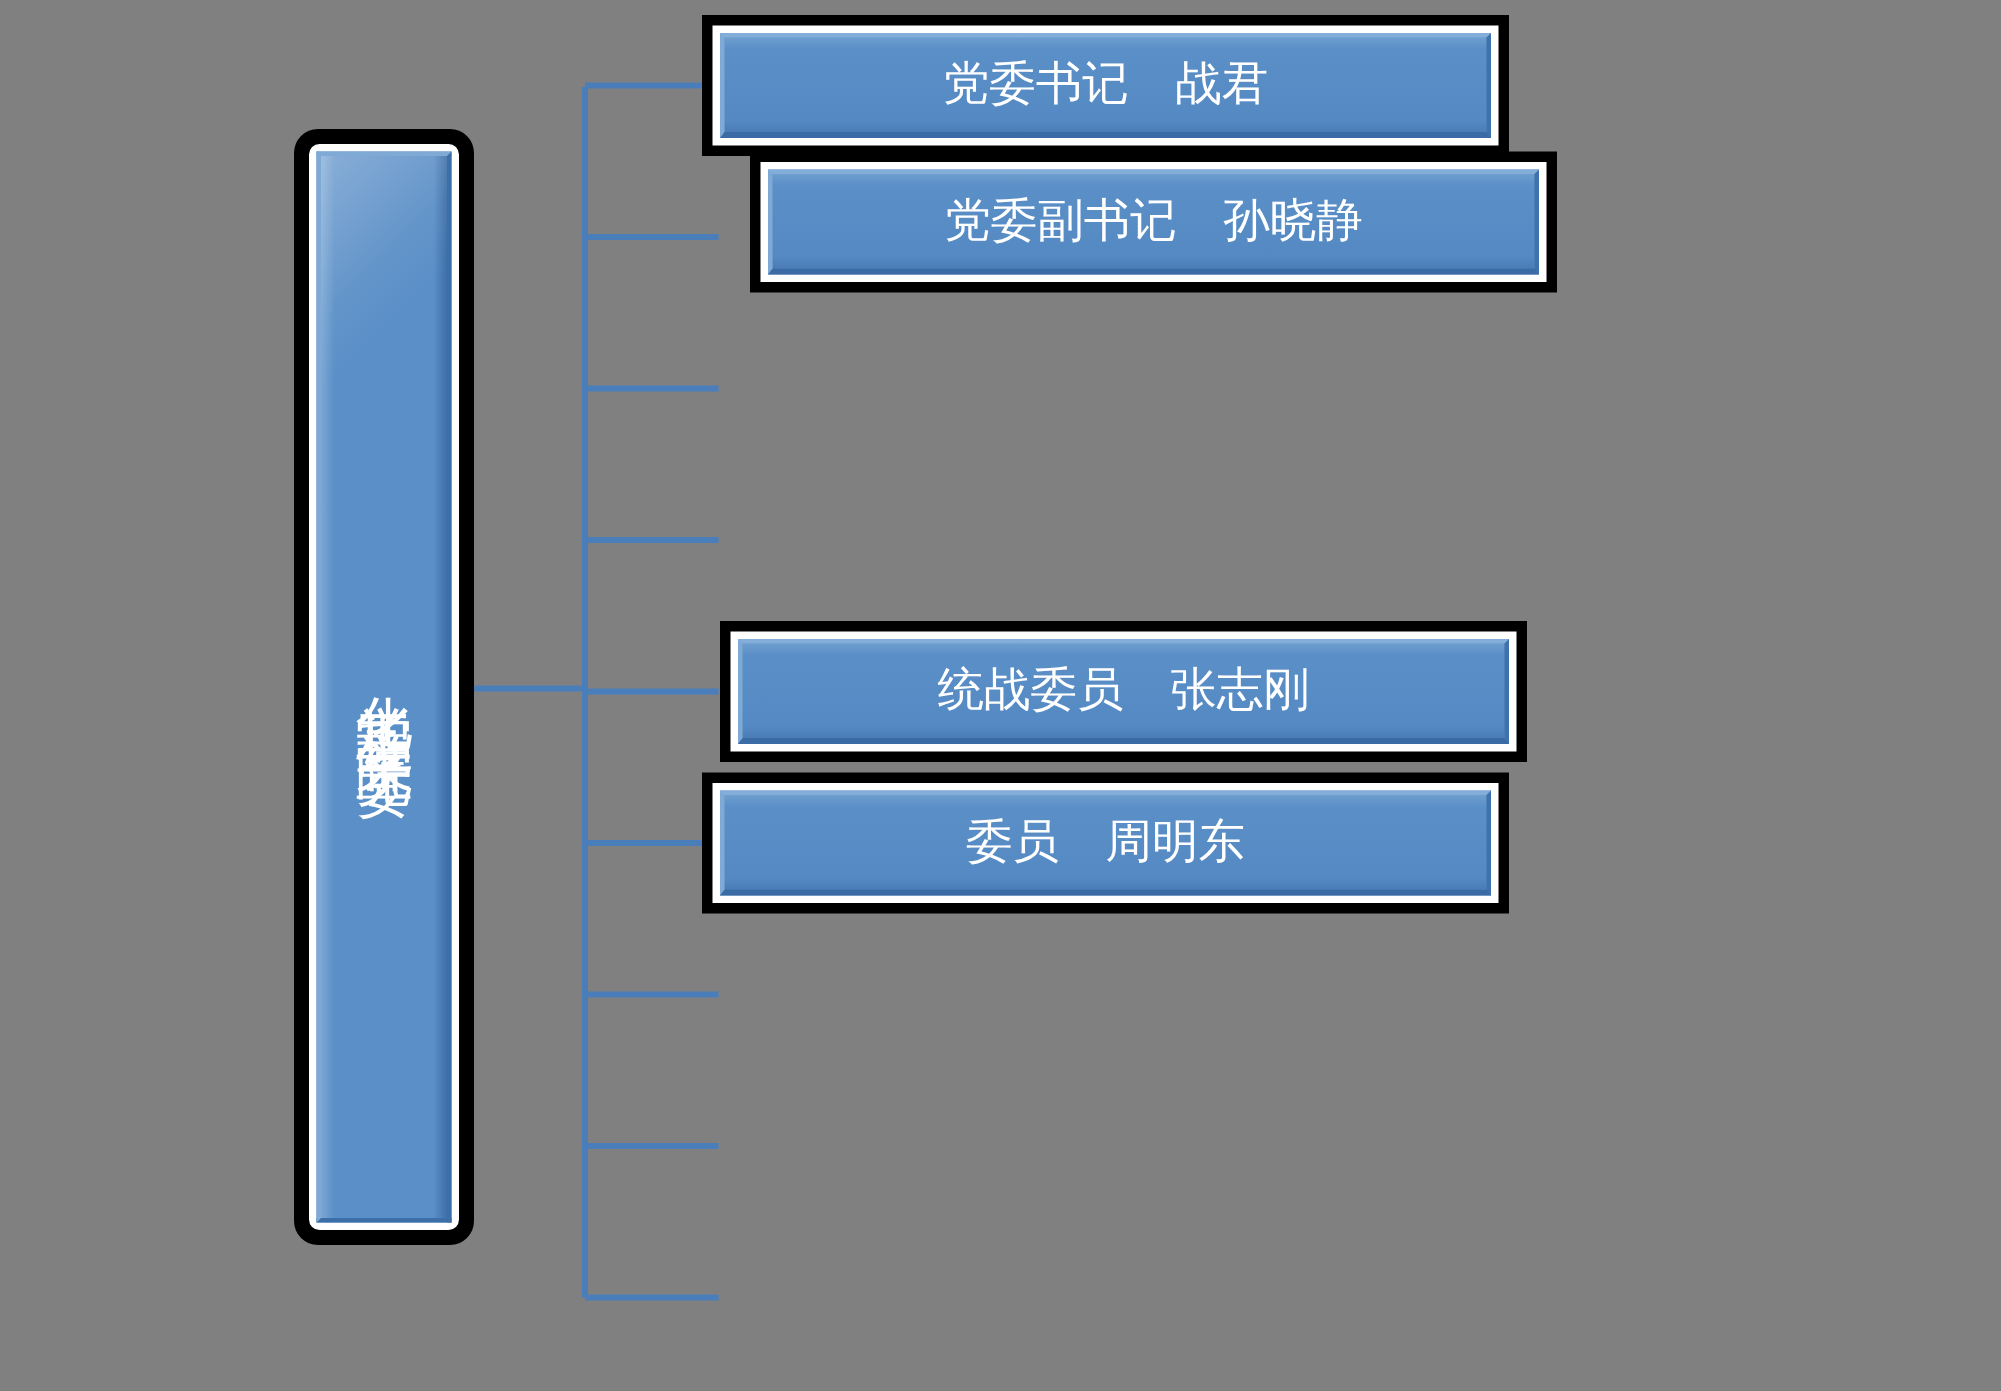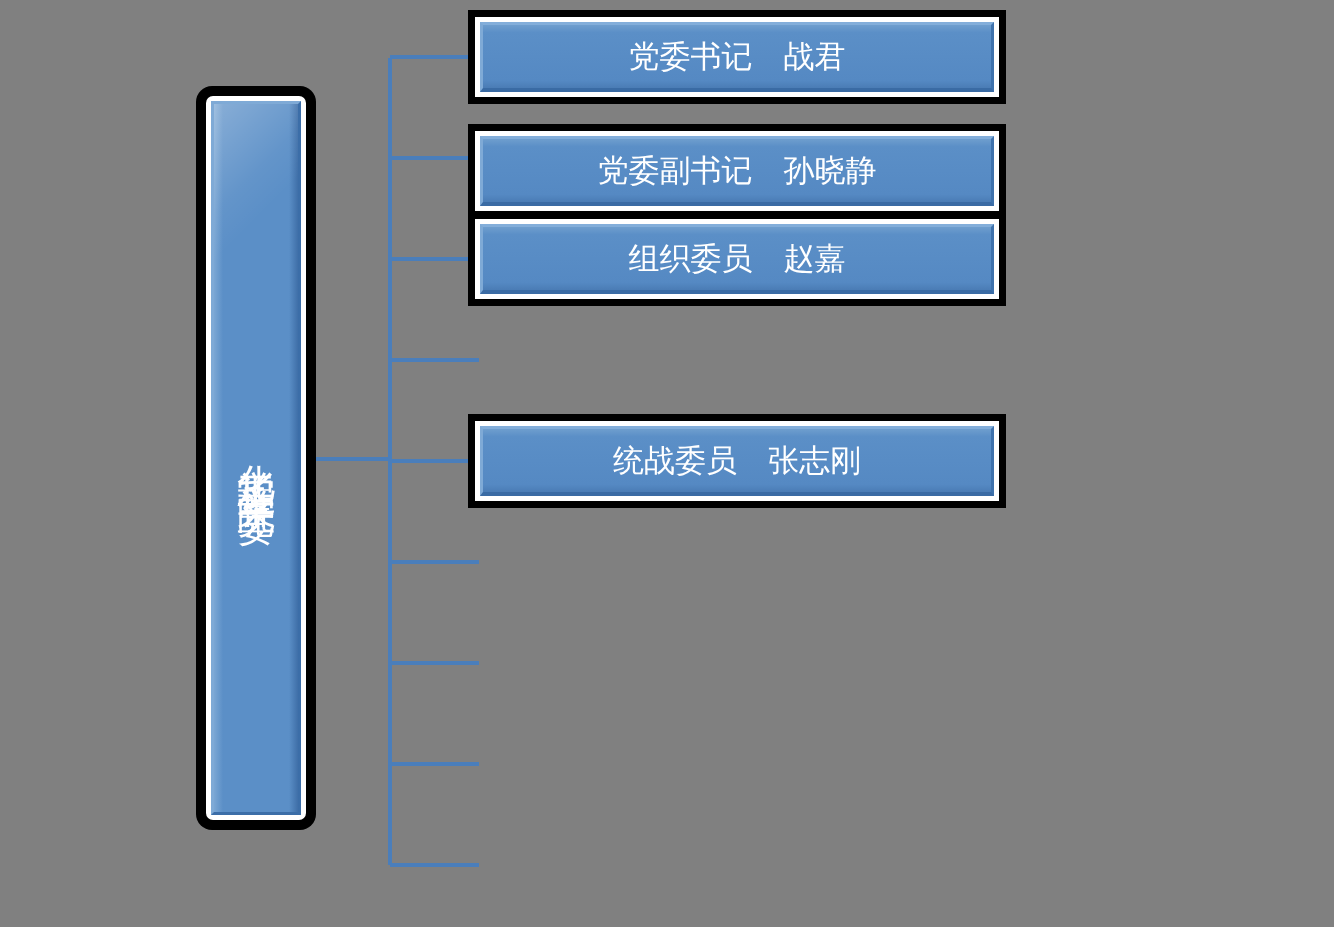--- a/index.html
+++ b/index.html
@@ -170,42 +170,42 @@
   </div>
 
   <div class="member-node" style="top:10px;">
     <div class="member-node-inner">
       <div class="member-node-face">
         <span class="member-label">党委书记　战君</span>
       </div>
     </div>
   </div>
 
-  <div class="member-node" style="top:124px;">
+  <div class="member-node" style="top:101px;margin-left:32px;">
     <div class="member-node-inner">
       <div class="member-node-face">
         <span class="member-label">党委副书记　孙晓静</span>
       </div>
     </div>
   </div>
 
-  <div class="member-node" style="top:212px;">
-    <div class="member-node-inner">
-      <div class="member-node-face">
-        <span class="member-label">组织委员　赵嘉</span>
-      </div>
-    </div>
-  </div>
-
-
-  <div class="member-node" style="top:414px;">
+
+
+  <div class="member-node" style="top:414px;margin-left:12px;">
     <div class="member-node-inner">
       <div class="member-node-face">
         <span class="member-label">统战委员　张志刚</span>
       </div>
     </div>
   </div>
 
+  <div class="member-node" style="top:515px;">
+    <div class="member-node-inner">
+      <div class="member-node-face">
+        <span class="member-label">委员　周明东</span>
+      </div>
+    </div>
+  </div>
 
 
 
 
 </div>
 
 </body></html>

